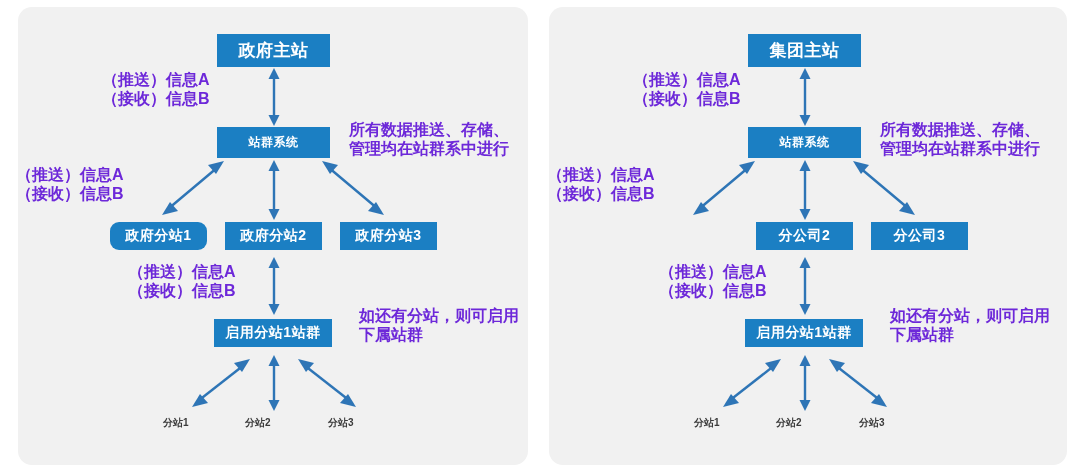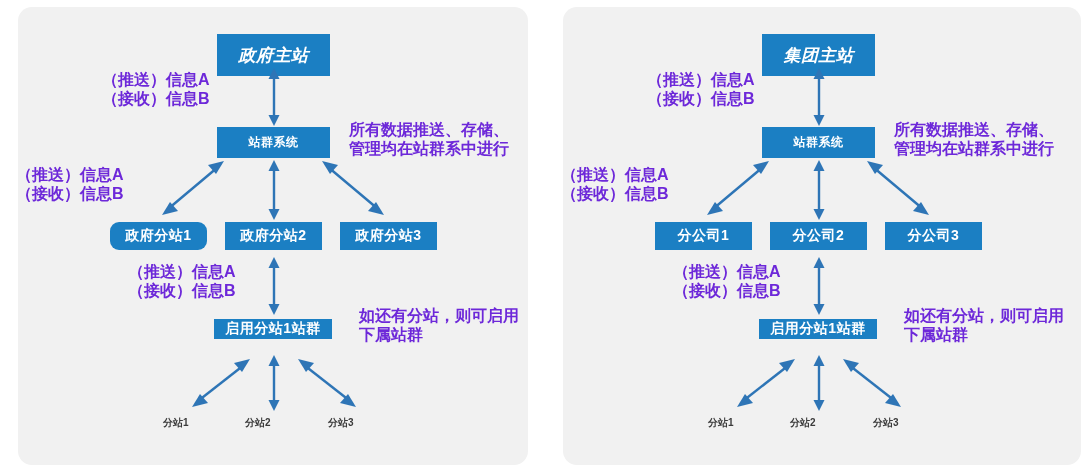--- a/index.html
+++ b/index.html
@@ -1,28 +1,28 @@
 <!DOCTYPE html>
 <html><head>
 <meta charset="utf-8">
 <style>
   html,body{margin:0;padding:0;background:#ffffff;}
   body{width:1081px;height:474px;position:relative;overflow:hidden;
        font-family:"Liberation Sans","DejaVu Sans",sans-serif;}
   .panel{position:absolute;top:7px;width:510px;height:458px;
          background:#f1f1f1;border-radius:14px;}
   #panel-left{left:18px;}
-  #panel-right{left:563px;padding-left:8px;}
+  #panel-right{left:549px;padding-left:8px;}
   .node{position:absolute;background:#1b7fc3;color:#ffffff;
         font-weight:bold;display:flex;align-items:center;justify-content:center;
         box-sizing:border-box;letter-spacing:.5px;white-space:nowrap;}
-  .node.top{width:113px;height:42px;font-size:17px;font-style:italic;}
+  .node.top{width:113px;height:33px;font-size:17px;}
   .node.sys{width:113px;height:31px;font-size:12px;}
   .node.sub{width:97px;height:28px;font-size:14px;}
-  .node.grp{width:118px;height:20px;font-size:14px;}
+  .node.grp{width:118px;height:28px;font-size:14px;}
   .note{position:absolute;color:#6d28d9;font-weight:bold;font-size:16px;
         line-height:19px;white-space:nowrap;}
   .leaf{position:absolute;color:#3b3b3b;font-weight:bold;font-size:10px;
         white-space:nowrap;}
   .arrow{position:absolute;overflow:visible;}
   .arrow line{stroke:#2e75b6;stroke-width:2.4;}
   .arrow polygon{fill:#2e75b6;}
 </style>
 </head>
 <body>
@@ -116,21 +116,20 @@
   <div class="leaf" style="left:227px;top:409px;">分站2</div>
   <div class="leaf" style="left:310px;top:409px;">分站3</div>
 </div>
 
 <div class="panel" id="panel-right">
 
   <div class="node top" style="left:199px;top:27px;">集团主站</div>
 
   <div class="node sys" style="left:199px;top:120px;">站群系统</div>
 
-  <div class="node sub" style="left:92px;top:215px;">分公司1</div>
   <div class="node sub" style="left:207px;top:215px;">分公司2</div>
   <div class="node sub" style="left:322px;top:215px;">分公司3</div>
 
   <div class="node grp" style="left:196px;top:312px;">启用分站1站群</div>
 
   <svg class="arrow" style="left:249px;top:61px;" width="14" height="58">
     <line x1="7" y1="10" x2="7" y2="48"></line>
     <polygon points="7,0 1.5,11 12.5,11"></polygon>
     <polygon points="7,58 1.5,47 12.5,47"></polygon>
   </svg>

